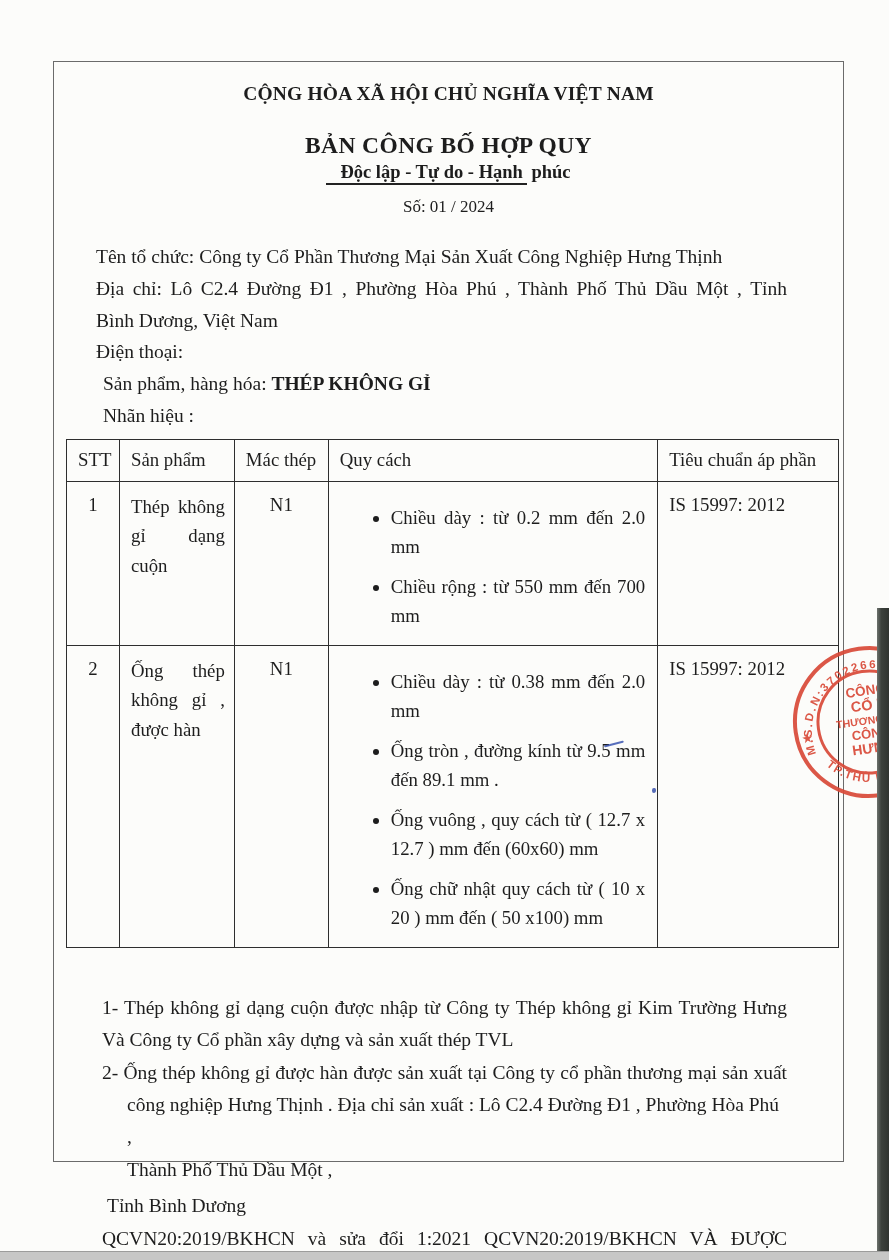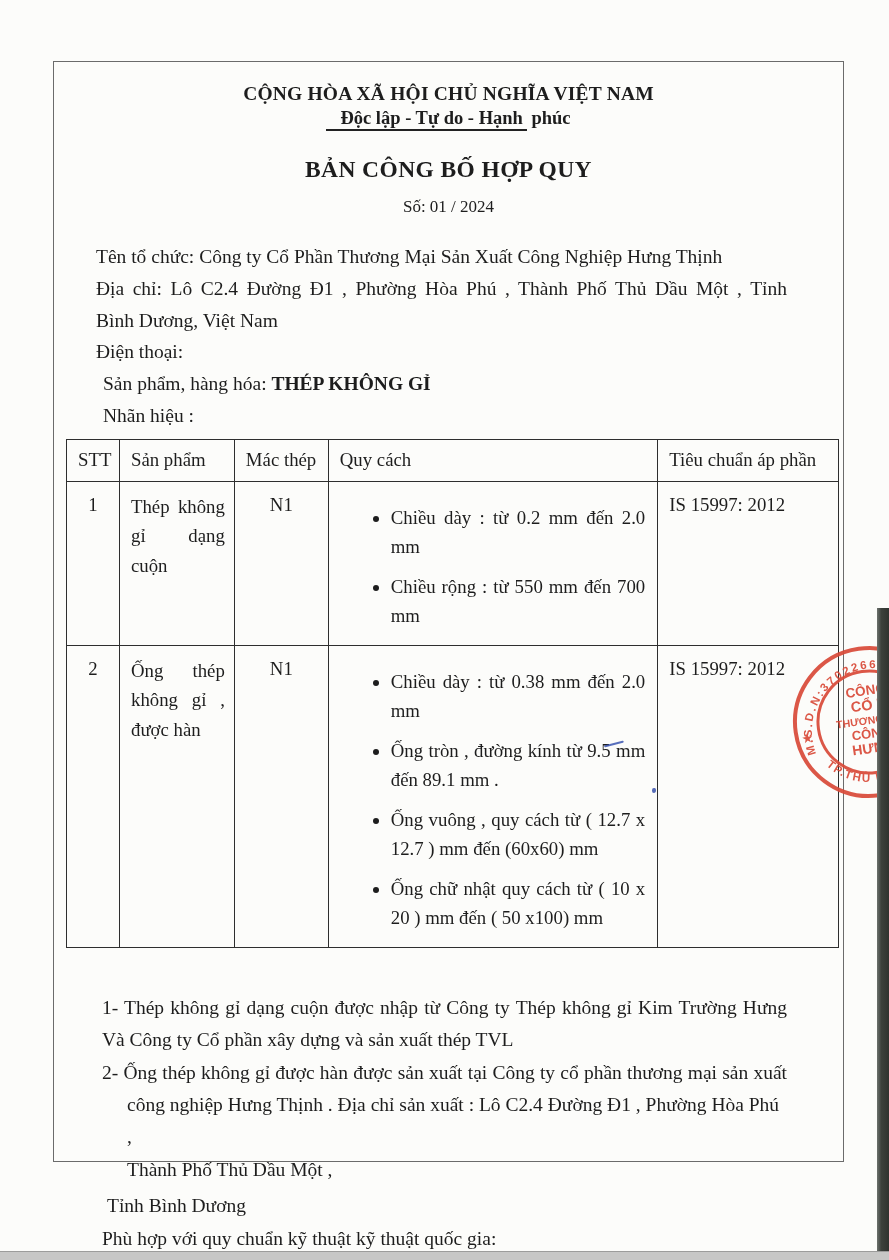--- a/index.html
+++ b/index.html
@@ -109,23 +109,23 @@
     opacity: .8;
   }
 </style>
 </head>
 <body>
 
 <div class="frame">
 
   <div class="c nat-title">CỘNG HÒA XÃ HỘI CHỦ NGHĨA VIỆT NAM</div>
 
+  <div class="c doc-title">BẢN CÔNG BỐ HỢP QUY</div>
+
   <div class="c motto"><span class="u">Độc lập - Tự do - Hạnh</span><span> phúc</span></div>
-
-  <div class="c doc-title">BẢN CÔNG BỐ HỢP QUY</div>
   <div class="c doc-number">Số: 01 / 2024</div>
 
   <div class="info">
     <div>Tên tổ chức: Công ty Cổ Phần Thương Mại Sản Xuất Công Nghiệp Hưng Thịnh</div>
     <div class="fill">Địa chỉ: Lô C2.4 Đường Đ1 , Phường Hòa Phú , Thành Phố Thủ Dầu Một , Tỉnh</div>
     <div>Bình Dương, Việt Nam</div>
     <div>Điện thoại:</div>
     <div class="indent6"><span>Sản phẩm, hàng hóa: </span><span class="bold">THÉP KHÔNG GỈ</span></div>
     <div class="indent6">Nhãn hiệu :</div>
   </div>
@@ -175,21 +175,20 @@
   </tbody>
     </table>
 
   <div class="notes">
     <div class="fill">1- Thép không gỉ dạng cuộn được nhập từ Công ty Thép không gỉ Kim Trường Hưng</div>
     <div>Và Công ty Cổ phần xây dựng và sản xuất thép TVL</div>
     <div class="fill">2- Ống thép không gỉ được hàn được sản xuất tại Công ty cổ phần thương mại sản xuất</div>
     <div class="cont">công nghiệp Hưng Thịnh . Địa chỉ sản xuất : Lô C2.4 Đường Đ1 , Phường Hòa Phú ,</div>
     <div class="cont">Thành Phố Thủ Dầu Một ,</div>
     <div class="tinh">Tỉnh Bình Dương</div>
-    <div>Phù hợp với quy chuẩn kỹ thuật kỹ thuật quốc gia:</div>
     <div class="fill">QCVN20:2019/BKHCN và sửa đổi 1:2021 QCVN20:2019/BKHCN VÀ ĐƯỢC</div>
 
   </div>
 
 </div>
 
 <svg class="stamp" viewBox="0 0 170 170">
   <g transform="rotate(-8 85 85)" fill="none" stroke="#d94a38">
     <circle cx="85" cy="85" r="74" stroke-width="4"></circle>
     <circle cx="85" cy="85" r="51" stroke-width="3"></circle>

